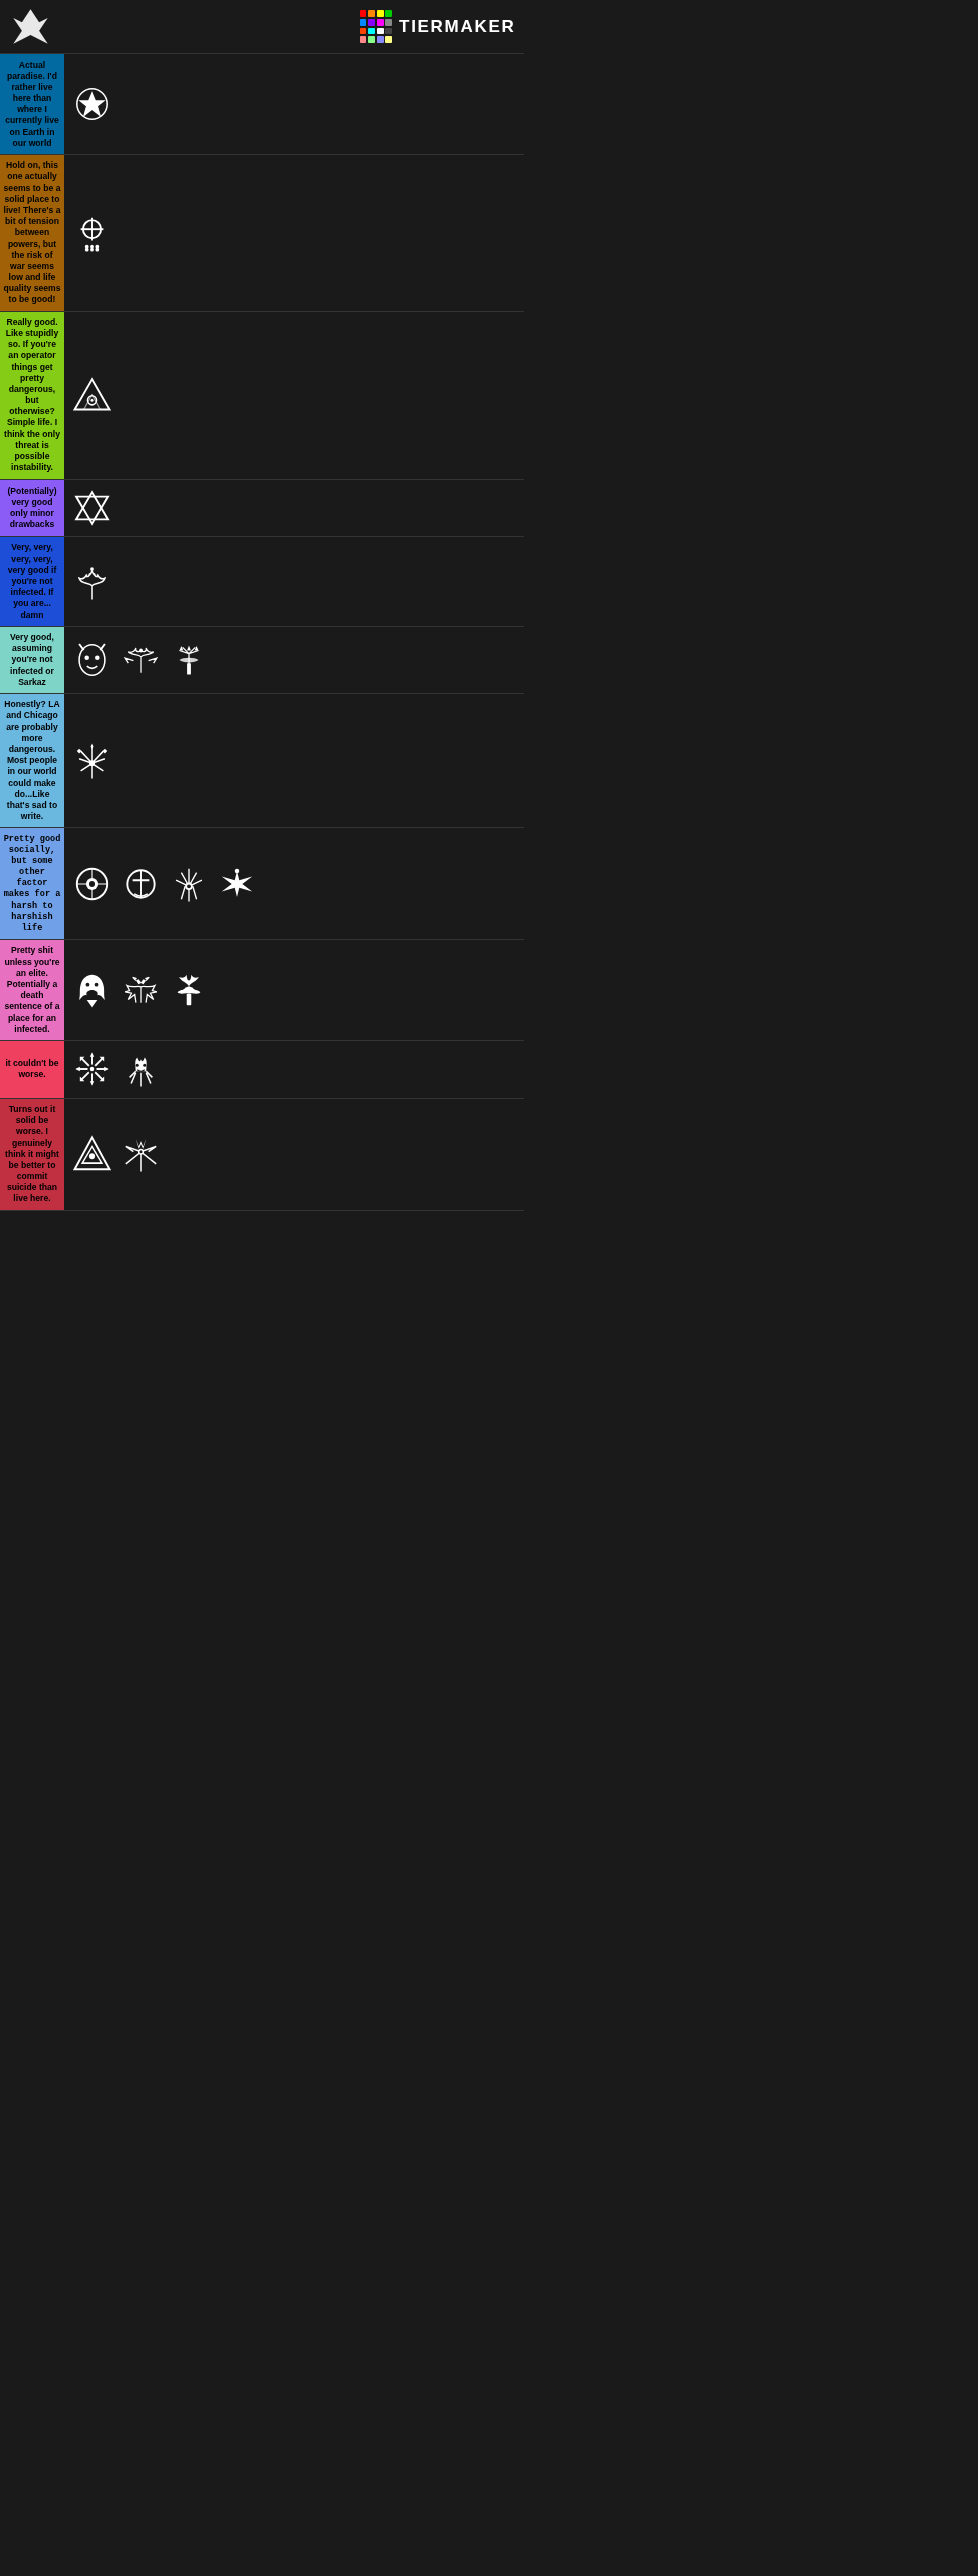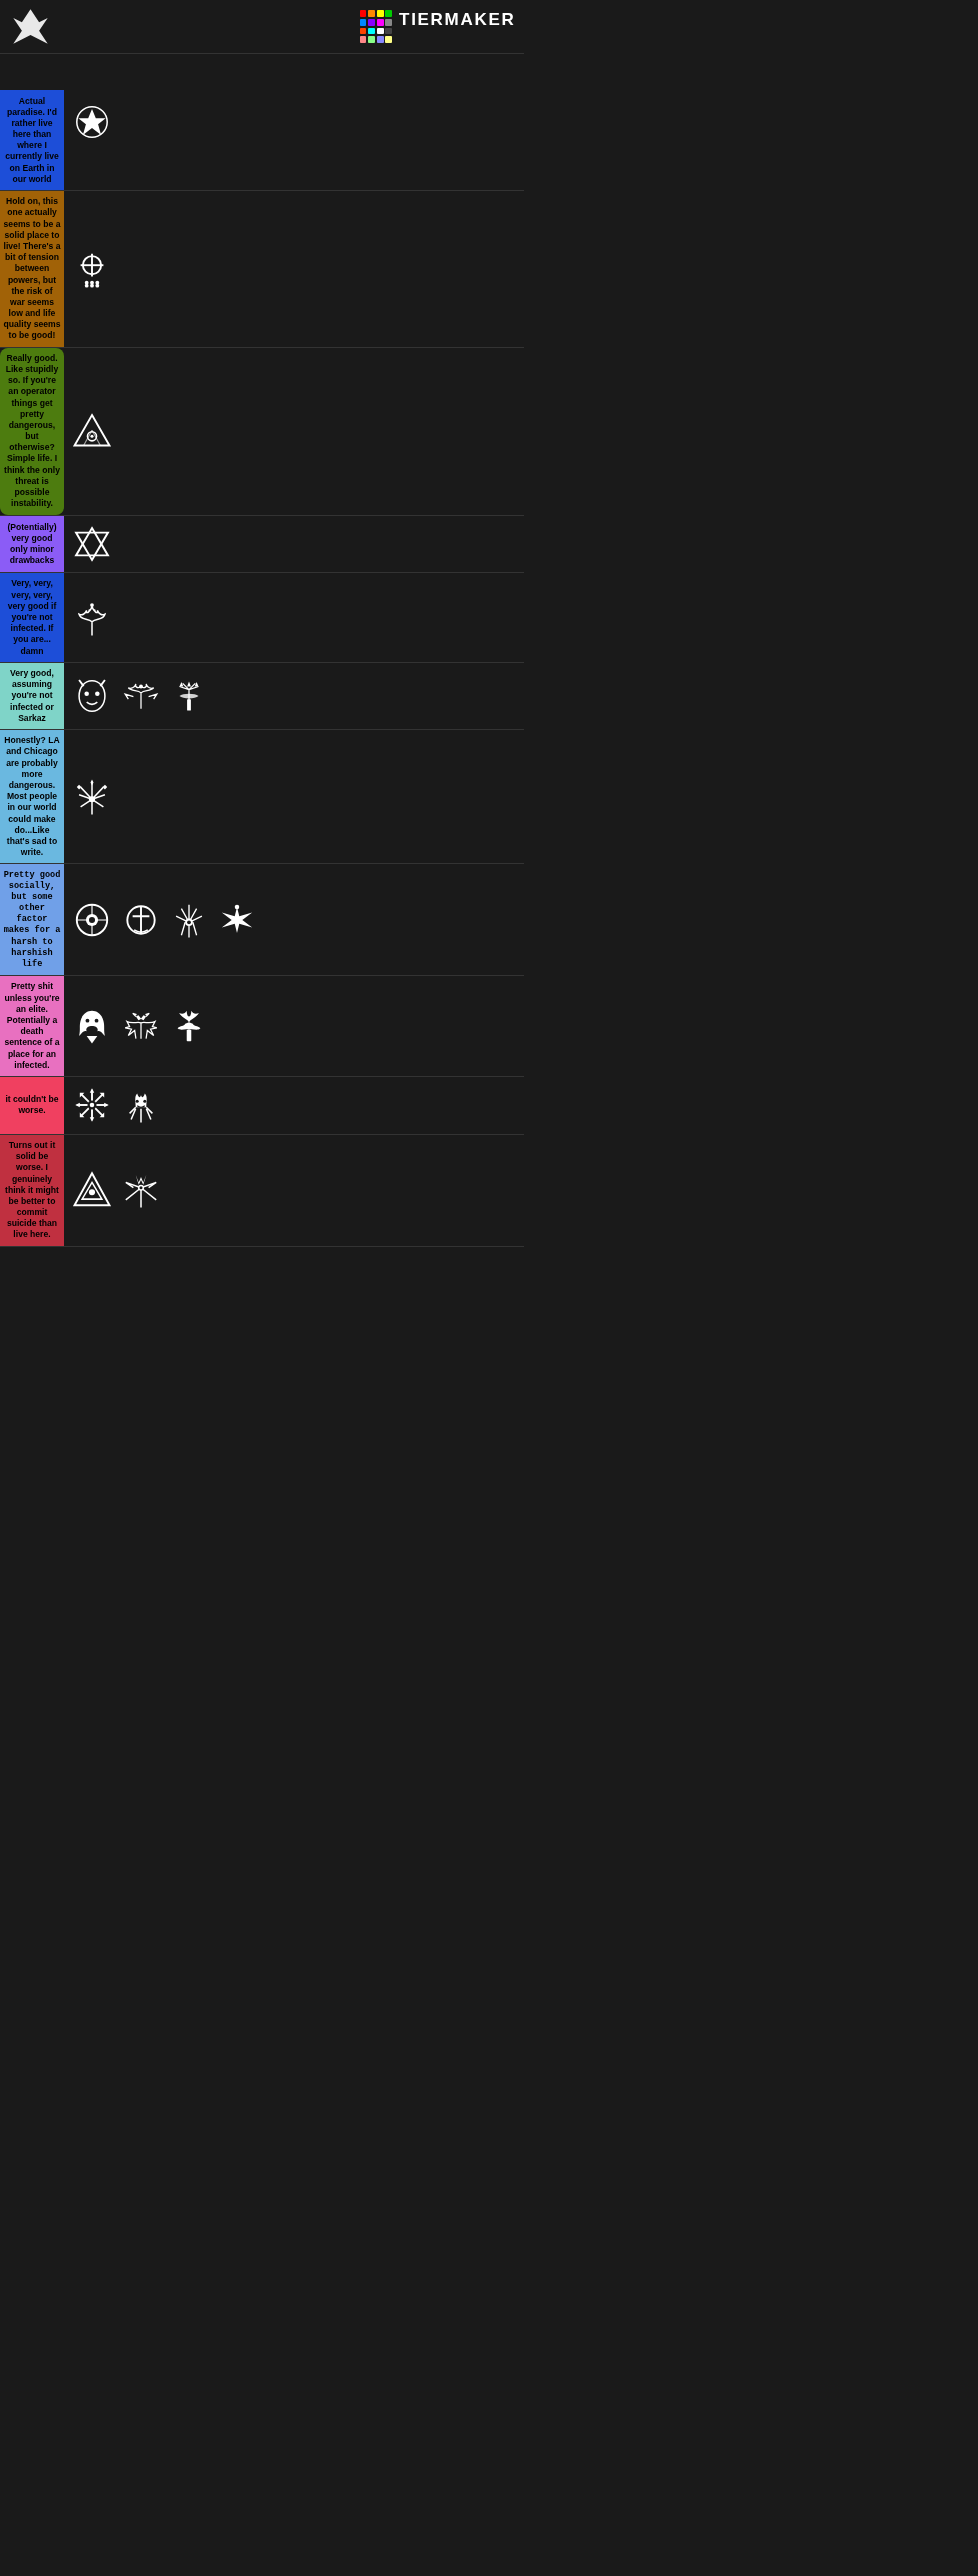--- a/index.html
+++ b/index.html
@@ -77,23 +77,23 @@
       grid-template-columns: repeat(4, 6.9px);
       gap: 1.7px;
     }
     .tg-cell {
       width: 6.9px;
       height: 6.9px;
       border-radius: 0.9px;
     }
 
     
-    .row-1 .tier-label { background: #1d4ed8; margin-top: 36px; }
+    .row-1 .tier-label { background: #0369a1; }
     .row-2 .tier-label { background: #a16207; }
-    .row-3 .tier-label { background: #4d7c0f; border-radius: 8px; }
+    .row-3 .tier-label { background: #84cc16; }
     .row-4 .tier-label { background: #8b5cf6; }
     .row-5 .tier-label { background: #1d4ed8; }
     .row-6 .tier-label { background: #7fd87f; }
     .row-7 .tier-label { background: #7fd4c8; }
     .row-8 .tier-label { background: #6ab8e0; }
     .row-9 .tier-label { background: #70a0e8; font-family: Liberation Mono, monospace; }
     .row-10 .tier-label { background: #b890e8; }
     .row-11 .tier-label { background: #e870c0; }
     .row-12 .tier-label { background: #f04060; }
     .row-13 .tier-label { background: #c03040; }
@@ -103,21 +103,21 @@
 
 <div>
 
   <div class="header">
     <div class="header-logo">
 
       <svg width="43" height="43" viewBox="0 0 50 50" fill="white">
         <polygon points="25,5 35,20 45,15 35,30 45,45 25,35 5,45 15,30 5,15 15,20" fill="white" opacity="0.9"></polygon>
       </svg>
     </div>
-    <div style="display:flex;align-items:flex-start;gap:6.9px;">
+    <div style="display:flex;align-items:center;gap:6.9px;">
       <div class="tiermaker-grid">
         <div class="tg-cell" style="background:#ff0000"></div>
         <div class="tg-cell" style="background:#ff8800"></div>
         <div class="tg-cell" style="background:#ffff00"></div>
         <div class="tg-cell" style="background:#00cc00"></div>
         <div class="tg-cell" style="background:#0088ff"></div>
         <div class="tg-cell" style="background:#8800ff"></div>
         <div class="tg-cell" style="background:#ff00ff"></div>
         <div class="tg-cell" style="background:#888888"></div>
         <div class="tg-cell" style="background:#ff4400"></div>

